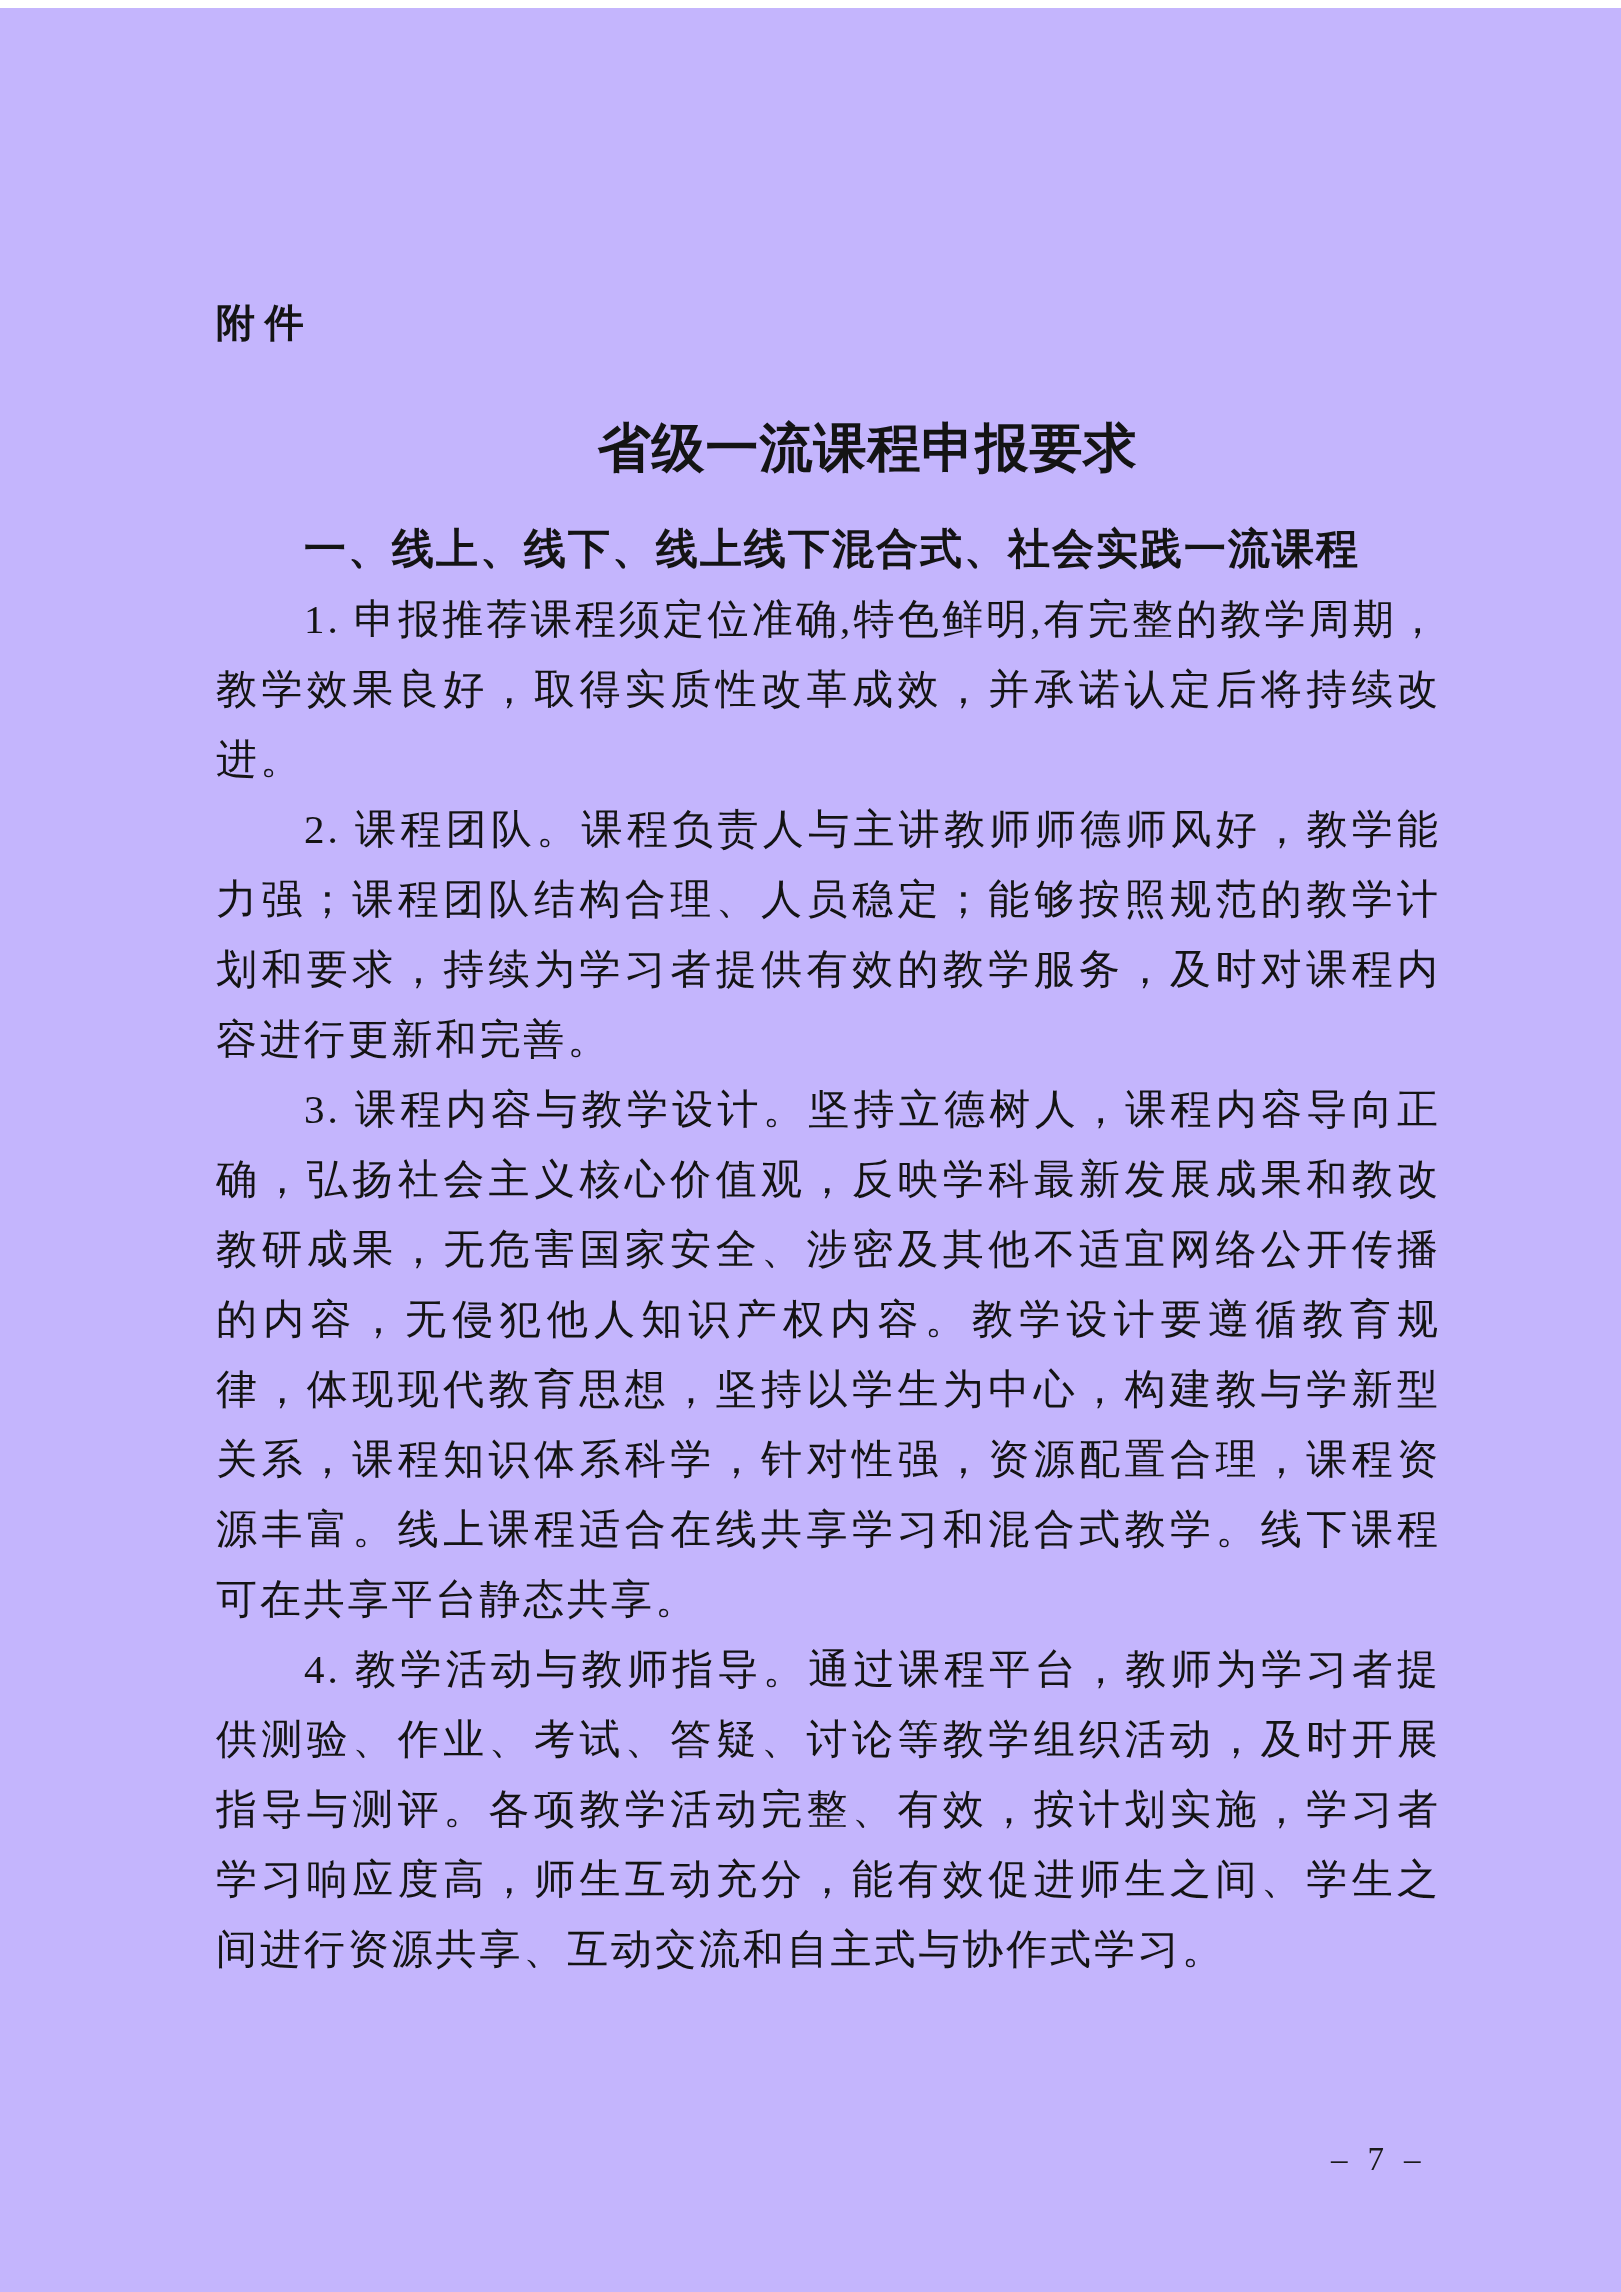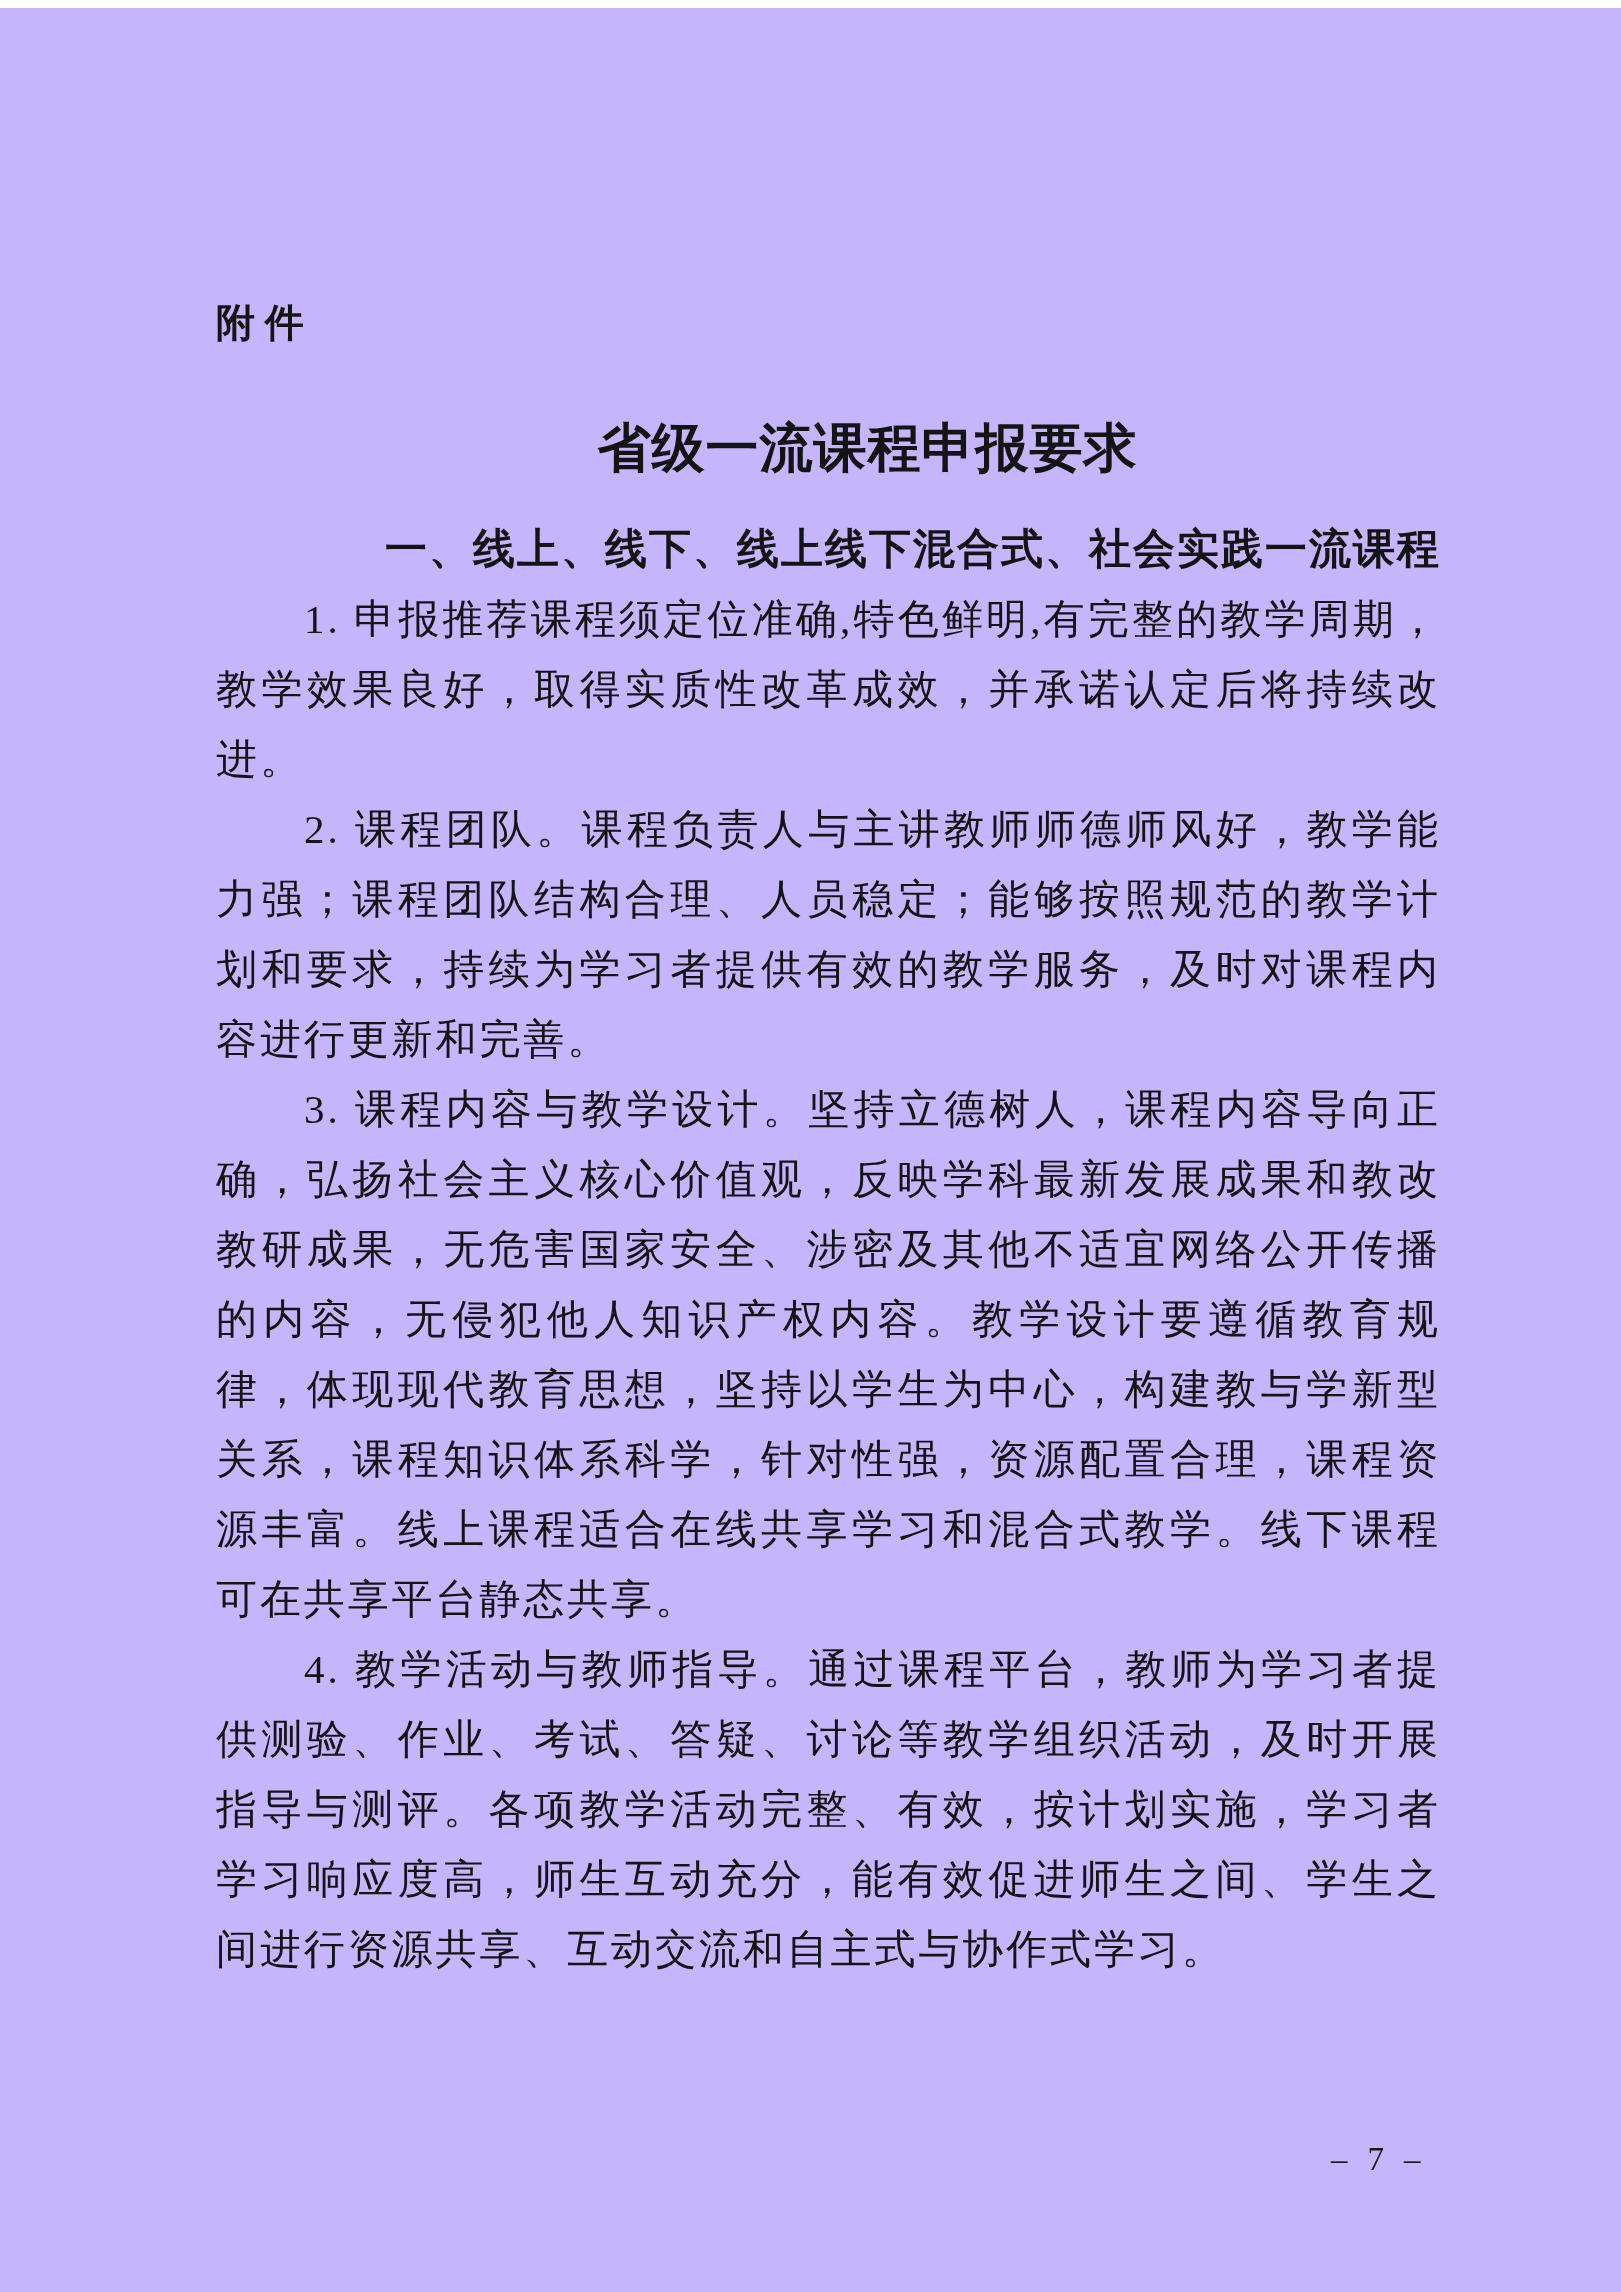--- a/index.html
+++ b/index.html
@@ -57,21 +57,21 @@
     text-justify: inter-ideograph;
     letter-spacing: 2.9px;
   }
   .section-heading {
     margin: 0;
     text-indent: 88px;
     font-family: "Liberation Sans", sans-serif;
     font-weight: bold;
     font-size: 42px;
     letter-spacing: 2px;
-    text-align: right;
+    text-align: left;
   }
   .body-block p.para {
     margin: 0;
     text-indent: 88px;
   }
   .page-number {
     position: absolute;
     left: 1331px;
     top: 2133px;
     font-size: 33px;

